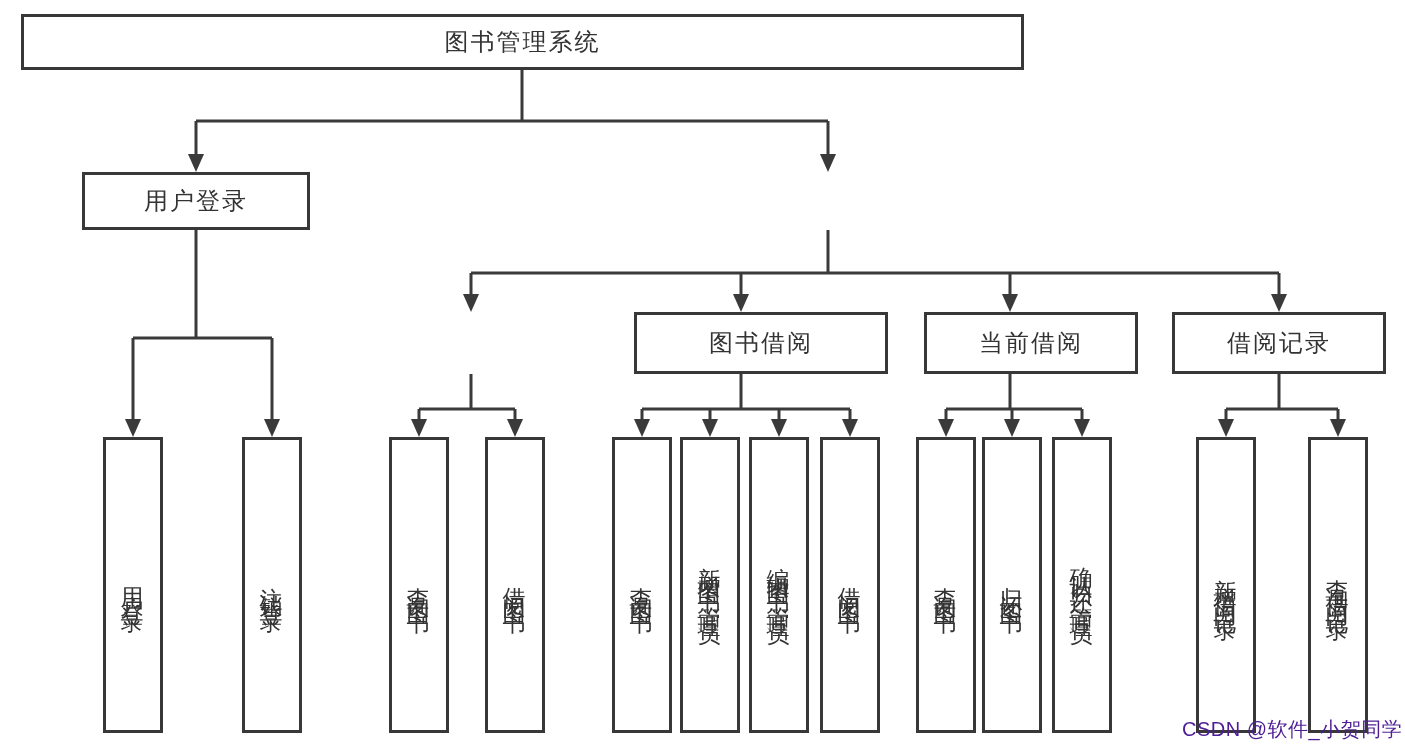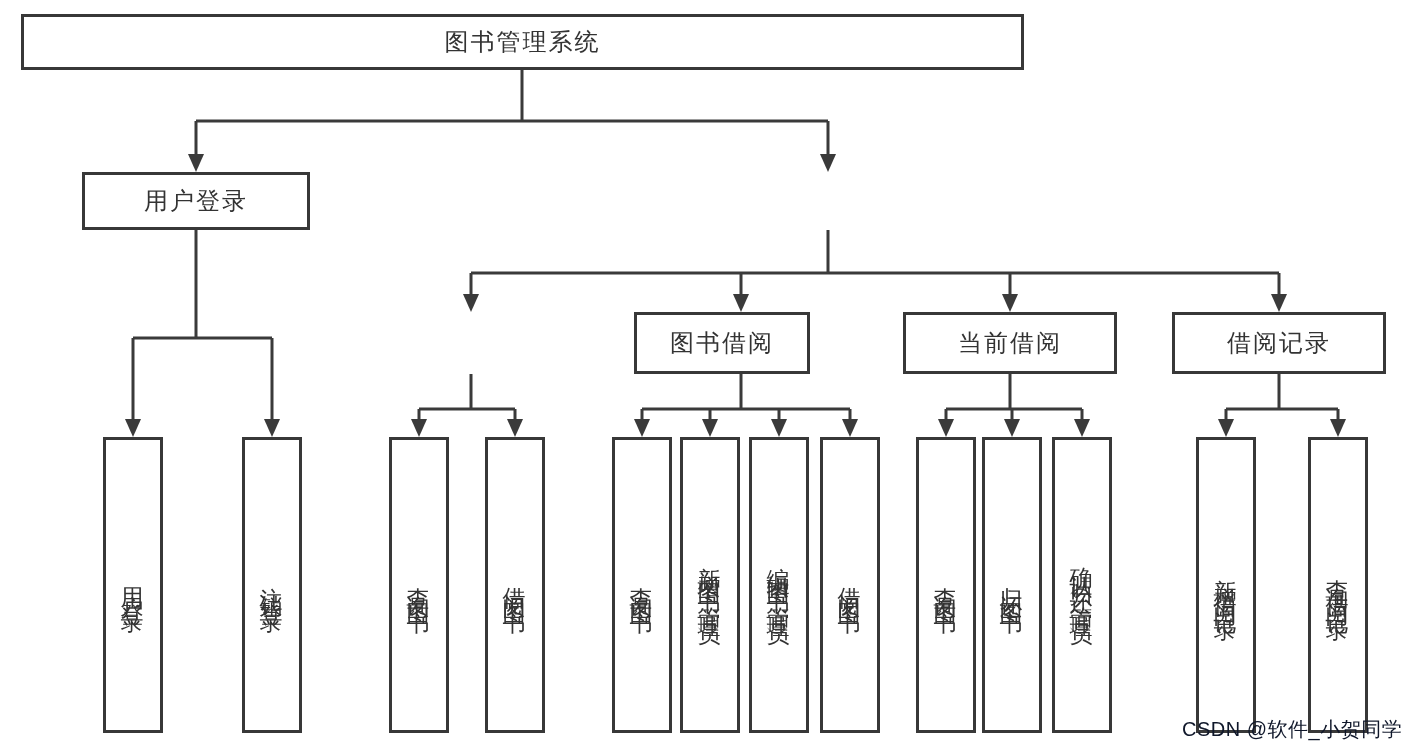--- a/index.html
+++ b/index.html
@@ -37,21 +37,21 @@
     font-size: 23px;
     letter-spacing: 8px;
     white-space: normal;
   }
   .watermark {
     position: absolute;
     left: 1182px;
     top: 716px;
     font-size: 20px;
     letter-spacing: 0.5px;
-    color: #0f172a;
+    color: #4c1d95;
     z-index: 5;
     white-space: nowrap;
   }
 </style>
 </head>
 <body>
 
 <div class="canvas">
 
   <svg class="connectors" viewBox="0 0 1405 747">
@@ -88,24 +88,24 @@
   </svg>
 
   <div class="box h" style="left:21px;top:14px;width:1003px;height:56px">
     <span class="lbl">图书管理系统</span>
   </div>
 
   <div class="box h" style="left:82px;top:172px;width:228px;height:58px">
     <span class="lbl">用户登录</span>
   </div>
 
-  <div class="box h" style="left:634px;top:312px;width:176px;height:62px">
+  <div class="box h" style="left:634px;top:312px;width:254px;height:62px">
     <span class="lbl">图书借阅</span>
   </div>
-  <div class="box h" style="left:903px;top:312px;width:214px;height:62px">
+  <div class="box h" style="left:924px;top:312px;width:214px;height:62px">
     <span class="lbl">当前借阅</span>
   </div>
   <div class="box h" style="left:1172px;top:312px;width:214px;height:62px">
     <span class="lbl">借阅记录</span>
   </div>
 
   <div class="box v" style="left:103px;top:437px;width:60px;height:296px">
     <span class="lbl">用户登录</span>
   </div>
   <div class="box v" style="left:242px;top:437px;width:60px;height:296px">

